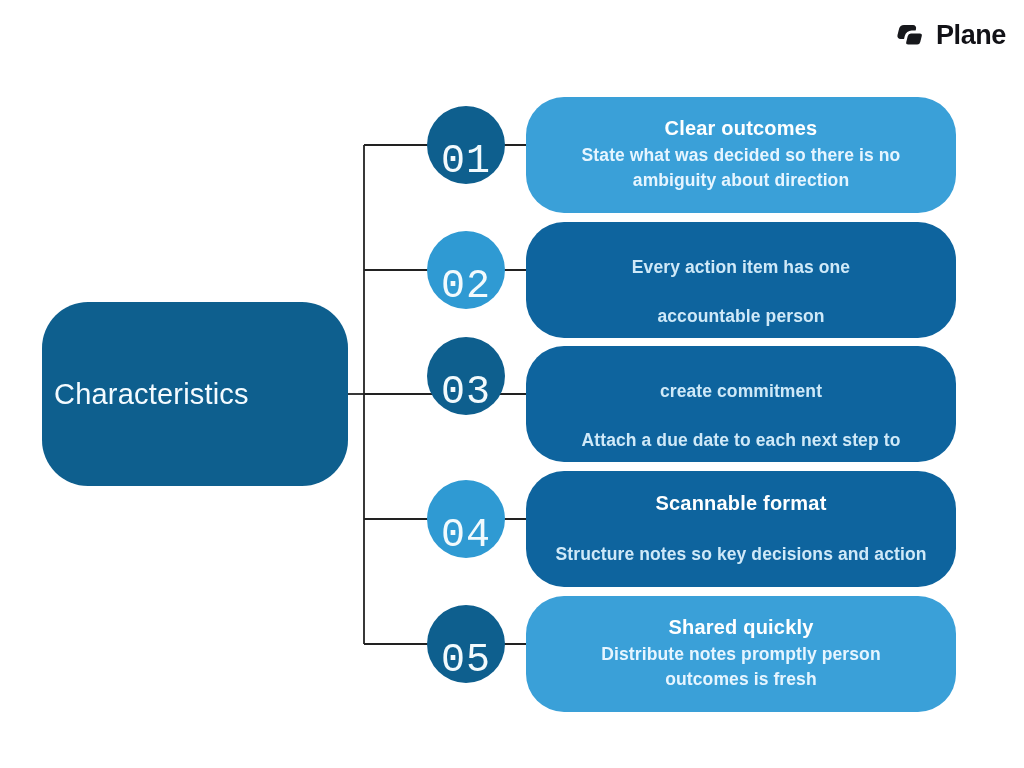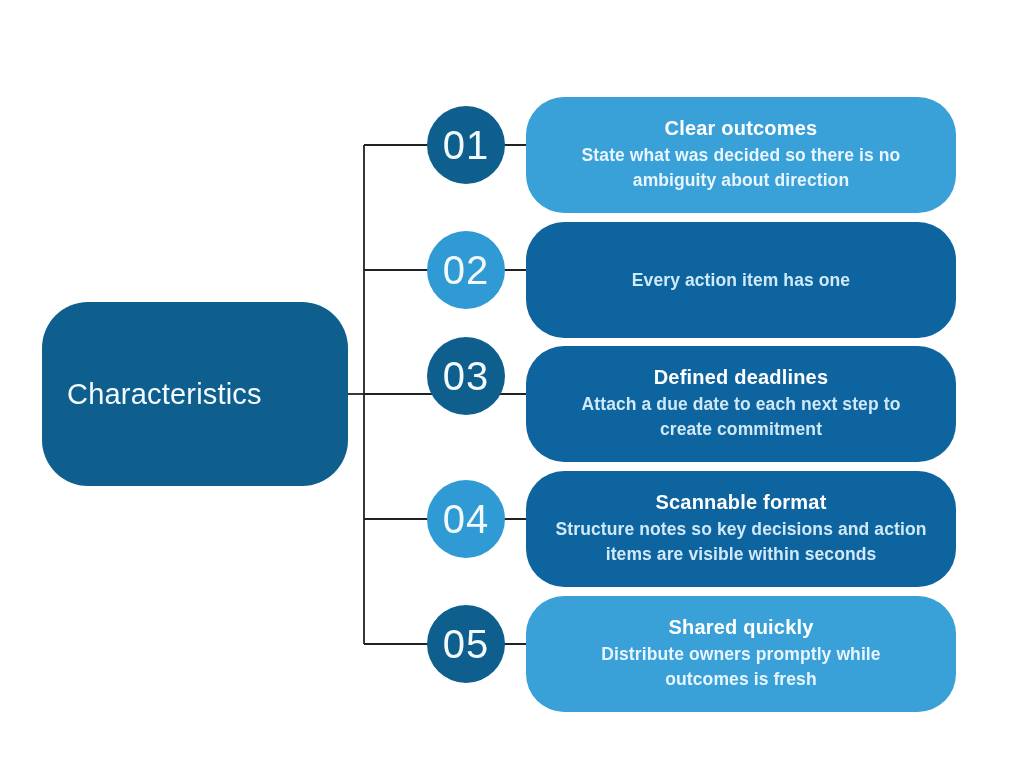--- a/index.html
+++ b/index.html
@@ -27,43 +27,43 @@
 
   .title-box {
     position: absolute;
     left: 42px; top: 302px;
     width: 306px; height: 184px;
     background: var(--dark-fill, #0e5f8e);
     border-radius: 46px;
     display: flex;
     flex-direction: column;
     justify-content: center;
-    padding-left: 25px;
+    padding-left: 12px;
   }
   .title-line {
     color: #f4fbff;
     font-size: 29px;
     line-height: 43px;
     font-weight: 400;
     letter-spacing: 0.2px;
   }
 
   .num-circle {
     position: absolute;
     left: 427px;
     width: 78px; height: 78px;
     border-radius: 50%;
     display: flex;
-    align-items: center;
+    align-items: flex-end;
     justify-content: center;
     color: #f2fafd;
     font-size: 40px;
     font-weight: 400;
     letter-spacing: 1px;
-    font-family: Liberation Sans, sans-serif;
+    font-family: Liberation Mono, monospace;
   }
   .num-circle.dark  { background: var(--dark-circle, #0e608f); }
   .num-circle.light { background: var(--light-circle, #2f9ad3); }
 
   .card {
     position: absolute;
     left: 526px;
     width: 430px; height: 116px;
     border-radius: 38px;
     display: flex;
@@ -84,21 +84,21 @@
     margin-bottom: 3px;
     white-space: nowrap;
   }
   .card-desc-line {
     font-size: 17.5px;
     line-height: 25px;
     font-weight: 700;
     letter-spacing: 0.1px;
     white-space: nowrap;
   }
-  .card.dark  .card-desc-line { color: #cfe9f8; }
+  .card.dark  .card-desc-line { color: #cfe9f8; margin-top: 24px; }
   .card.light .card-desc-line { color: #e6f5ff; }
 
   .logo {
     position: absolute;
     top: 20px; right: 18px;
     display: flex;
     align-items: center;
     gap: 8px;
   }
   .logo-text {
@@ -137,41 +137,49 @@
       <div class="card light" style="top: 97px;">
         <div class="card-title">Clear outcomes</div>
         <div class="card-desc-line">State what was decided so there is no</div>
         <div class="card-desc-line">ambiguity about direction</div>
       </div>
       <div class="num-circle light" style="top: 231px;">
         <span>02</span>
       </div>
       <div class="card dark" style="top: 222px;">
         <div class="card-desc-line">Every action item has one</div>
+        <div class="card-desc-line">accountable person</div>
       </div>
       <div class="num-circle dark" style="top: 337px;">
         <span>03</span>
       </div>
       <div class="card dark" style="top: 346px;">
-        <div class="card-title">Defined deadlines</div>
+        <div class="card-desc-line">create commitment</div>
         <div class="card-desc-line">Attach a due date to each next step to</div>
-        <div class="card-desc-line">create commitment</div>
       </div>
       <div class="num-circle light" style="top: 480px;">
         <span>04</span>
       </div>
       <div class="card dark" style="top: 471px; align-items: center;">
         <div class="card-title">Scannable format</div>
         <div class="card-desc-line">Structure notes so key decisions and action</div>
-        <div class="card-desc-line">items are visible within seconds</div>
       </div>
       <div class="num-circle dark" style="top: 605px;">
         <span>05</span>
       </div>
       <div class="card light" style="top: 596px;">
         <div class="card-title">Shared quickly</div>
-        <div class="card-desc-line">Distribute owners promptly while</div>
+        <div class="card-desc-line">Distribute notes promptly person</div>
         <div class="card-desc-line">outcomes is fresh</div>
       </div>
     </div>
 
+  <div class="logo">
+    <svg width="36" height="30" viewBox="0 0 36 30" aria-hidden="true">
+      <g transform="translate(5,0) skewX(-14)">
+        <rect x="4" y="4" width="17" height="14" rx="4" fill="#17181c"></rect>
+        <rect x="13" y="11" width="17" height="14" rx="4" fill="#17181c" stroke="#ffffff" stroke-width="3"></rect>
+      </g>
+    </svg>
+    <span class="logo-text">Plane</span>
+  </div>
 
 </div>
 
 </body></html>

